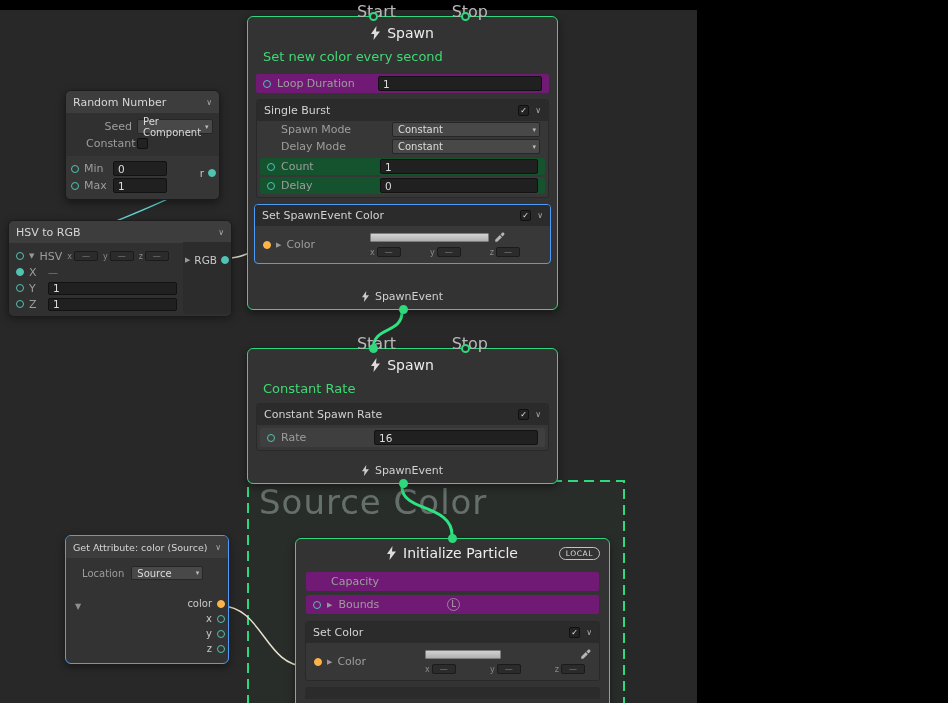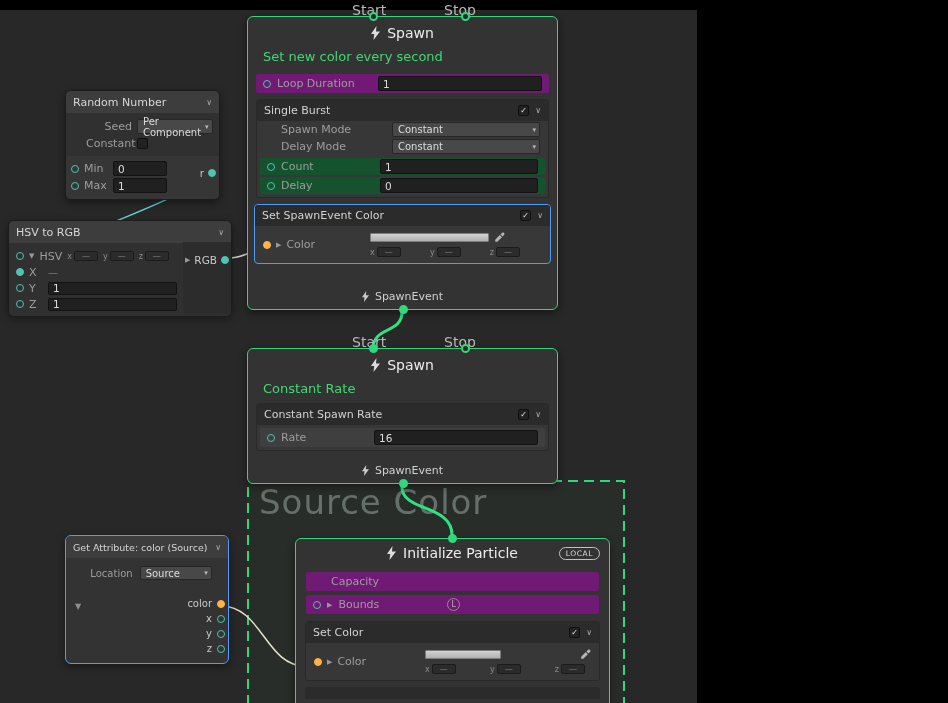--- a/index.html
+++ b/index.html
@@ -32,21 +32,21 @@
   .row{background:#701a75;border-radius:2px;height:19px;display:flex;align-items:center;gap:6px;padding:0 7px;}
   .block{background:#373737;border:1px solid #292929;border-radius:3px;overflow:hidden;}
   .block-header{background:#2b2b2b;height:21px;display:flex;align-items:center;gap:6px;padding:0 7px;color:#d2d2d2;}
   .mini{display:flex;align-items:center;gap:2px;}
   .mini-l{font-size:8px;color:#8a8a8a;}
   .mini-v{width:24px;height:10px;background:#2b2b2b;border:1px solid #1b1b1b;border-radius:2px;color:#7a7a7a;
           font-size:8px;display:flex;align-items:center;justify-content:center;}
   .swatch{height:9px;background:linear-gradient(#d2d2d2,#b0b0b0);border:1px solid #7d7d7d;border-radius:1px;flex:none;}
   .flow-port{position:absolute;width:9px;height:9px;border-radius:50%;border:2px solid #2fd87c;background:#282828;}
   .flow-port.filled{background:#2fd87c;}
-  .flowlabel{position:absolute;top:-15px;font-size:14px;color:#b8b8b8;width:44px;text-align:left;}
+  .flowlabel{position:absolute;top:-15px;font-size:16px;color:#b8b8b8;width:44px;text-align:right;}
   .ctx{display:flex;flex-direction:column;}
   .ctx-title{height:32px;display:flex;align-items:center;justify-content:center;gap:7px;font-size:14px;color:#ececec;flex:none;}
   .subtitle{color:#3fd974;font-size:13px;padding:0 15px 7px;}
   .footer{margin-top:auto;height:25px;display:flex;align-items:center;justify-content:center;gap:6px;color:#cfcfcf;font-size:11px;}
   .dashval{color:#767676;font-size:10px;}
 
   
   #node-spawn1{left:247px;top:16px;width:311px;height:294px;}
   #node-spawn2{left:247px;top:348px;width:311px;height:136px;}
   .fp-start{left:121px;top:-5px;} .fp-stop{left:213px;top:-5px;}
@@ -85,21 +85,21 @@
   .hsv-body{padding:5px 54px 4px 7px;background:#303030;border-radius:0 0 5px 5px;height:73px;}
   .hsv-outcol{position:absolute;right:0;top:21px;bottom:0;width:48px;background:#2c2c2c;border-radius:0 0 5px 0;}
   .hsv-out{position:absolute;right:2px;top:33px;display:flex;align-items:center;gap:4px;font-size:10.5px;color:#c9c9c9;}
   .hsv-row{display:flex;align-items:center;gap:5px;height:16px;}
   .hsv-row .input{flex:1;height:13px;}
   .w14{width:14px;flex:none;color:#9d9d9d;}
 
   
   #node-getattr{left:65px;top:535px;width:164px;height:129px;}
   #node-getattr .titlebar{font-size:9.5px;white-space:nowrap;overflow:hidden;}
-  .ga-loc{margin:8px 8px 0 16px;display:flex;align-items:center;gap:7px;font-size:10px;justify-content:center;}
+  .ga-loc{margin:8px 8px 0 16px;display:flex;align-items:center;gap:7px;font-size:10px;}
   .ga-loc .dropdown{width:72px;height:14px;}
   .ga-tri{position:absolute;left:9px;top:66px;font-size:8px;color:#8f8f8f;}
   .ga-outs{position:absolute;right:3px;top:62px;display:flex;flex-direction:column;align-items:flex-end;gap:4px;}
   .ga-out{display:flex;align-items:center;gap:5px;font-size:10px;color:#c9c9c9;}
 
   
   #node-init{left:295px;top:538px;width:315px;height:176px;}
   #node-init .fp-in{left:152px;top:-5px;}
   .init-title{height:28px;display:flex;align-items:center;justify-content:center;gap:7px;font-size:14px;color:#ececec;position:relative;}
   .badge{position:absolute;right:9px;top:8px;border:1px solid #c2c2c2;border-radius:8px;padding:1px 6px;font-size:7.5px;

